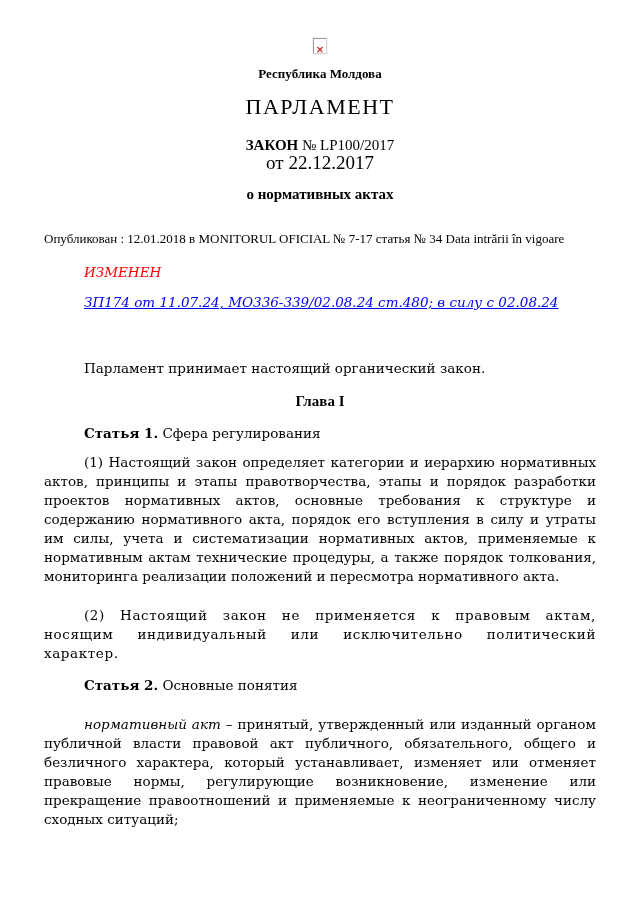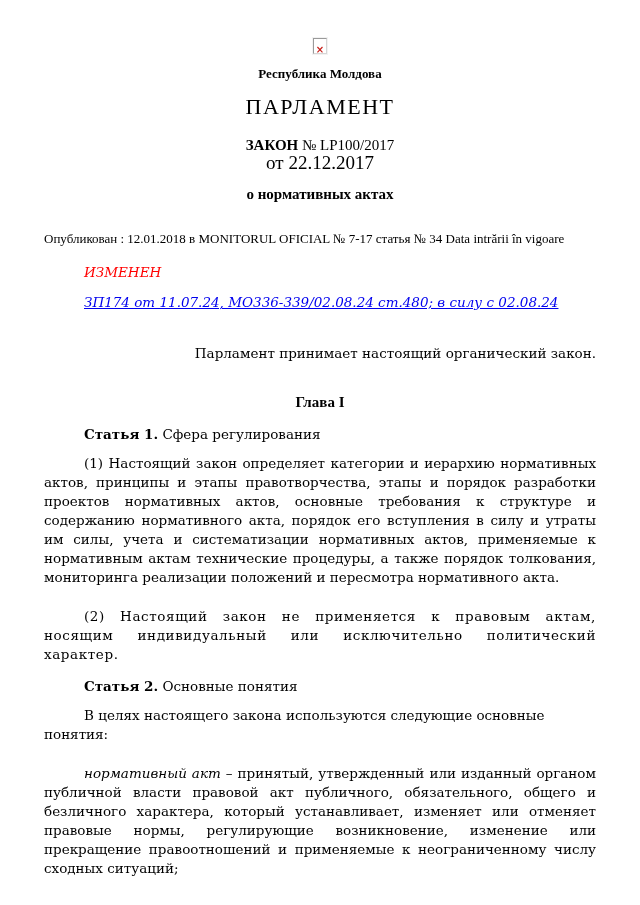--- a/index.html
+++ b/index.html
@@ -58,22 +58,22 @@
 
   .amended  { margin-top: 17px; padding-left: 40px; font-size: 13.5px; line-height: 17px; }
   .red      { color: #ff0000; }
   .amendment { margin-top: 13px; padding-left: 40px; font-size: 13.5px; line-height: 17px; }
   .link { color: #0000ee; text-decoration: underline; cursor: pointer; }
 
   
   p { margin: 0; font-size: 13.5px; line-height: 19px; }
   .indent { text-indent: 40px; }
   .just   { text-align: justify; }
-  .intro-p       { margin-top: 33px; text-align: right; }
-  .chapter       { margin-top: 30px; font-family: "Liberation Serif", serif; font-size: 15px; line-height: 19px; }
+  .intro-p       { margin-top: 48px; }
+  .chapter       { margin-top: 14px; font-family: "Liberation Serif", serif; font-size: 15px; line-height: 19px; }
   .chapter-title { margin-top: 11px; font-family: "Liberation Serif", serif; font-size: 15px; line-height: 19px; letter-spacing: 0.5px; }
   .article-head  { margin-top: 13px; }
   .para          { margin-top: 10px; }
   .para-gap      { margin-top: 20px; }
   .spaced        { letter-spacing: 0.6px; }
 </style>
 </head>
 <body>
 
 <div class="page">
@@ -115,17 +115,16 @@
 
   <p class="just indent para">(1) Настоящий закон определяет категории и иерархию нормативных актов, принципы и этапы правотворчества, этапы и порядок разработки проектов нормативных актов, основные требования к структуре и содержанию нормативного акта, порядок его вступления в силу и утраты им силы, учета и систематизации нормативных актов, применяемые к нормативным актам технические процедуры, а также порядок толкования, мониторинга реализации положений и пересмотра нормативного акта.</p>
 
   <p class="just indent para-gap spaced">(2) Настоящий закон не применяется к правовым актам, носящим индивидуальный или исключительно политический характер.</p>
 
   <p class="indent article-head">
     <span class="bold">Статья 2.</span>
     <span>Основные понятия</span>
   </p>
 
-  <p class="indent para">В целях настоящего закона используются следующие основные понятия:</p>
 
   <p class="just indent para-gap"><span class="italic">нормативный акт</span><span> – принятый, утвержденный или изданный органом публичной власти правовой акт публичного, обязательного, общего и безличного характера, который устанавливает, изменяет или отменяет правовые нормы, регулирующие возникновение, изменение или прекращение правоотношений и применяемые к неограниченному числу сходных ситуаций;</span></p>
 
 </div>
 
 </body></html>

